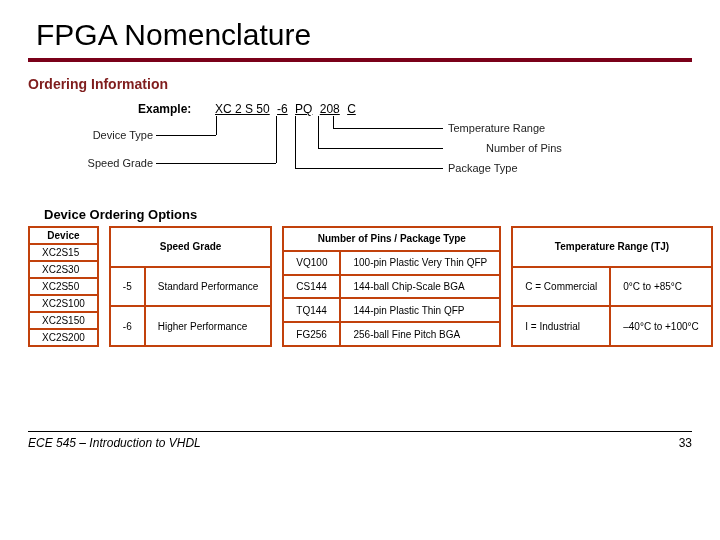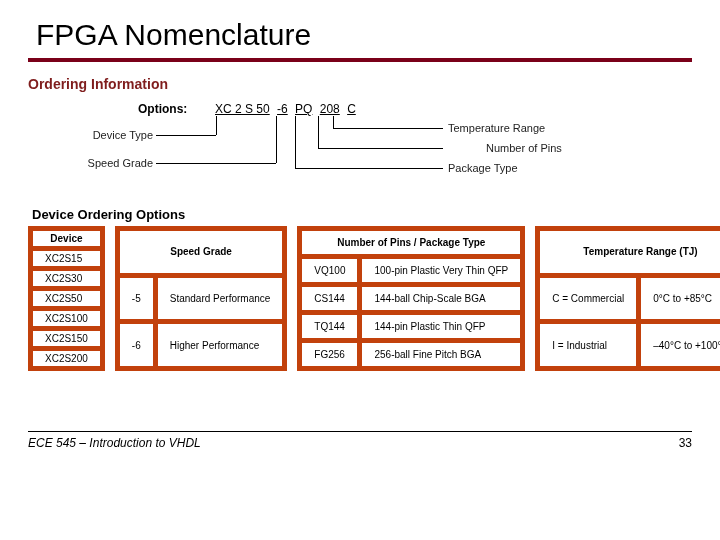--- a/index.html
+++ b/index.html
@@ -31,21 +31,21 @@
   .section-head {
     font-weight: bold;
     font-size: 14px;
     color: #7f1d1d;
     margin: 2px 0 10px 0;
   }
   .section-sub {
     font-weight: bold;
     font-size: 13px;
     color: #000;
-    margin: 10px 0 4px 4px;
+    margin: 10px 0 4px 16px;
   }
   
   .example-wrap {
     position: relative;
     height: 95px;
     margin: 0 0 4px 0;
   }
   .example-label {
     position: absolute;
     left: 110px;
@@ -79,21 +79,21 @@
   .tables {
     display: flex;
     gap: 10px;
     margin-top: 2px;
   }
   table {
     border-collapse: collapse;
     font-size: 10px;
   }
   th, td {
-    border: 5px solid #c2410c;
+    border: 2px solid #c2410c;
     padding: 2px 12px;
     text-align: left;
     white-space: nowrap;
   }
   th {
     font-weight: bold;
     text-align: center;
     background: #fff;
   }
   table.device th, table.device td { }
@@ -118,21 +118,21 @@
 <body>
 
 <div class="slide">
 
   <div class="title">FPGA Nomenclature</div>
   <div class="title-rule"></div>
 
   <div class="section-head">Ordering Information</div>
 
   <div class="example-wrap">
-    <span class="example-label">Options:</span>
+    <span class="example-label">Example:</span>
 
     <span class="pn-group" style="left:185px;">
       <span class="pn-seg">XC 2 S 50</span>
       <span class="pn-seg">-6</span>
       <span class="pn-seg">PQ</span>
       <span class="pn-seg">208</span>
       <span class="pn-seg">C</span>
     </span>
 
     <span class="callout-left" style="left:30px; top:27px; width:95px;">Device Type</span>

